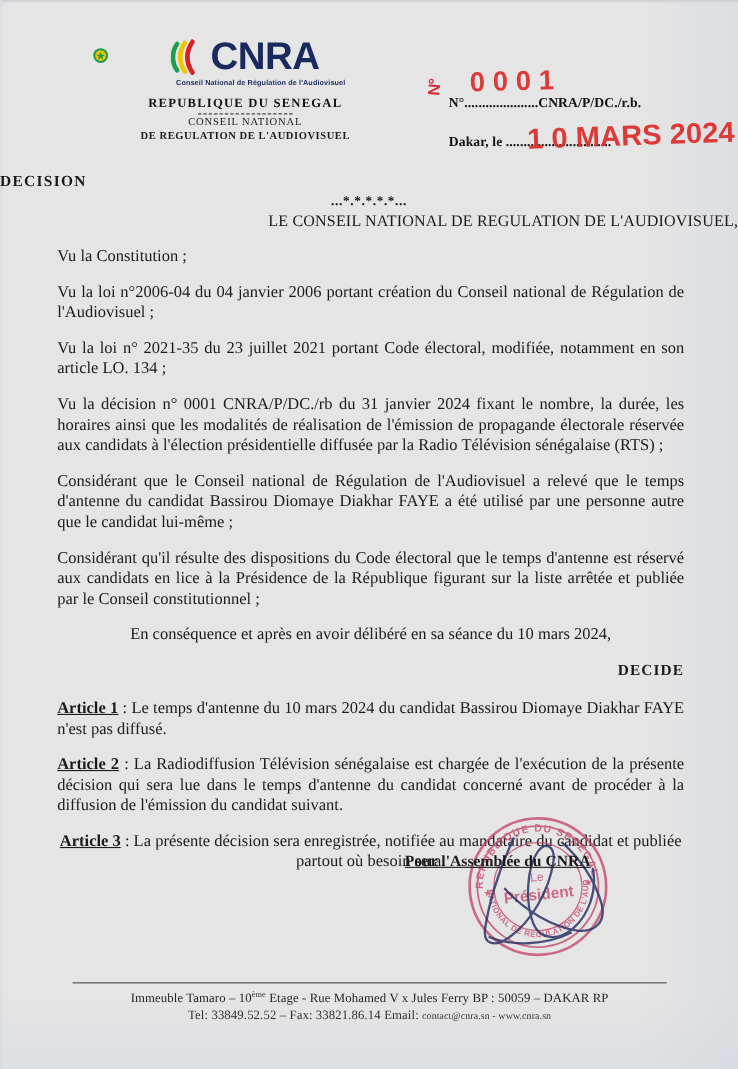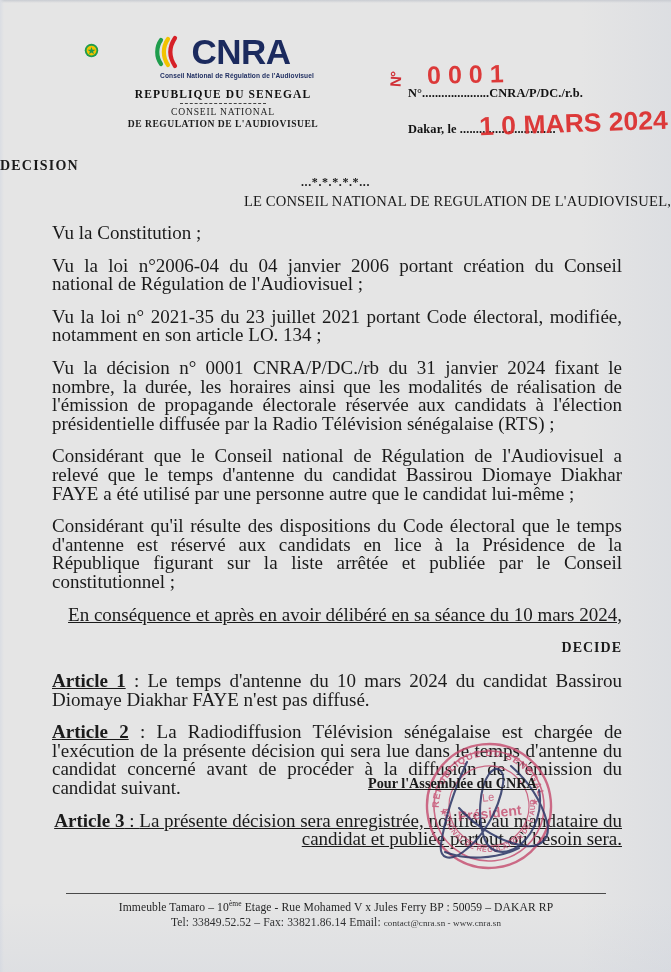--- a/index.html
+++ b/index.html
@@ -207,26 +207,26 @@
   
   .body {
     position: absolute;
     left: 52px;
     top: 224px;
     width: 570px;
   }
   .para {
     text-align: justify;
     text-justify: inter-word;
-    font-size: 19px;
+    font-size: 15px;
     line-height: 18.6px;
     margin: 0 0 14px 0;
     color: #1b1b1b;
   }
-  .para.last-left { text-align: right; text-decoration: underline; }
+  .para.last-left { text-align: center; }
   .decide {
     text-align: right;
     font-weight: bold;
     font-size: 14px;
     letter-spacing: 1px;
     margin: 16px 0 16px 0;
   }
   .art-label {
     font-weight: bold;
     text-decoration: underline;

